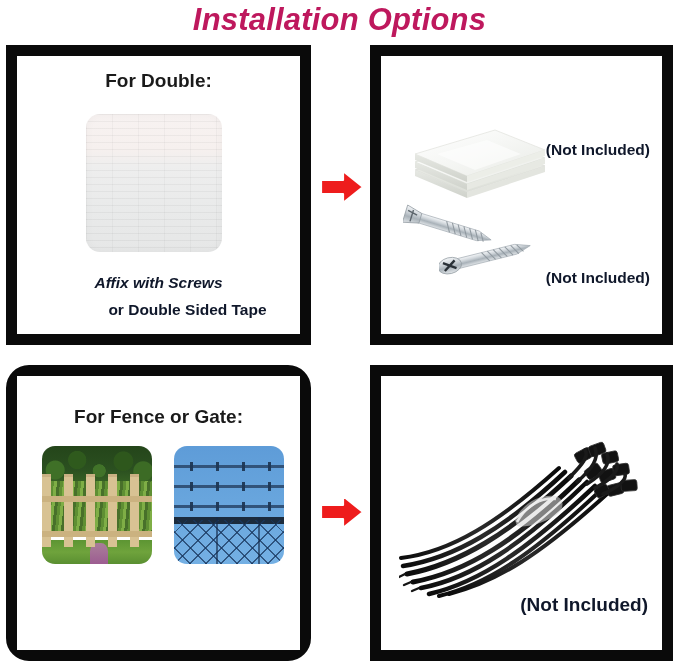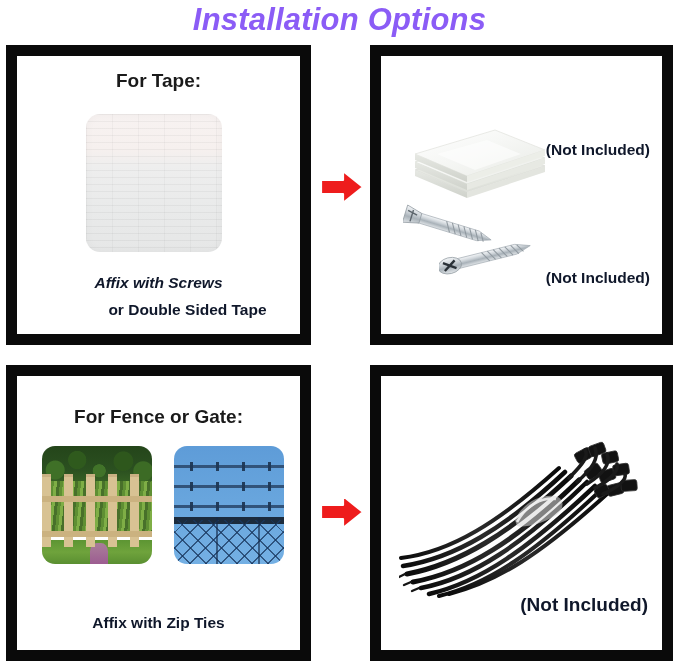--- a/index.html
+++ b/index.html
@@ -22,40 +22,40 @@
     left: 0;
     top: 0;
     width: 679px;
     height: 44px;
     line-height: 40px;
     text-align: center;
     font-size: 31px;
     font-weight: bold;
     font-style: italic;
     letter-spacing: 0.2px;
-    color: #8b5cf6;
+    color: #be185d;
     white-space: nowrap;
   }
 
   
   .panel {
     position: absolute;
     box-sizing: border-box;
     border: 11px solid #0a0a0a;
     background: #ffffff;
   }
   .panel-inner {
     position: absolute;
     inset: 0;
     background: #ffffff;
     overflow: hidden;
   }
   #panel-walls      { left: 6px;   top: 45px;  width: 305px; height: 300px; }
   #panel-hardware   { left: 370px; top: 45px;  width: 303px; height: 300px; }
-  #panel-fence      { left: 6px;   top: 365px; width: 305px; height: 296px; }
+  #panel-fence      { left: 6px;   top: 365px; width: 305px; height: 296px; border-radius: 23px; }
   #panel-zipties    { left: 370px; top: 365px; width: 303px; height: 296px; }
 
   .panel-heading {
     position: absolute;
     left: 0;
     width: 100%;
     text-align: center;
     font-size: 19px;
     font-weight: bold;
     color: #1a1a1a;
@@ -233,21 +233,21 @@
   .arrow svg { display: block; }
 </style>
 </head>
 <body>
 
 <div id="title">Installation Options</div>
 
 <div class="panel" id="panel-walls">
   <div class="panel-inner">
 
-    <div class="panel-heading" style="top:14px;">For Tape:</div>
+    <div class="panel-heading" style="top:14px;">For Double:</div>
 
     <div id="wall-swatch"></div>
 
     <div class="panel-caption" style="top:218px;font-style:italic;">Affix with Screws</div>
 
     <div class="panel-caption" style="top:245px;margin-left:29px;">or Double Sided Tape</div>
 
   </div>
 </div>
 
@@ -364,21 +364,20 @@
       <div class="sky"></div>
       <div class="barb barb-1"></div>
       <div class="barb barb-2"></div>
       <div class="barb barb-3"></div>
       <div class="top-rail"></div>
       <div class="mesh"></div>
       <div class="post" style="left:38%;"></div>
       <div class="post" style="left:76%;"></div>
     </div>
 
-    <div class="panel-caption" style="top:238px;">Affix with Zip Ties</div>
 
   </div>
 </div>
 
 <div class="panel" id="panel-zipties">
   <div class="panel-inner">
 
     <div id="ziptie-bundle">
       <svg width="250" height="180" viewBox="0 0 250 180" aria-hidden="true">
         <defs>

